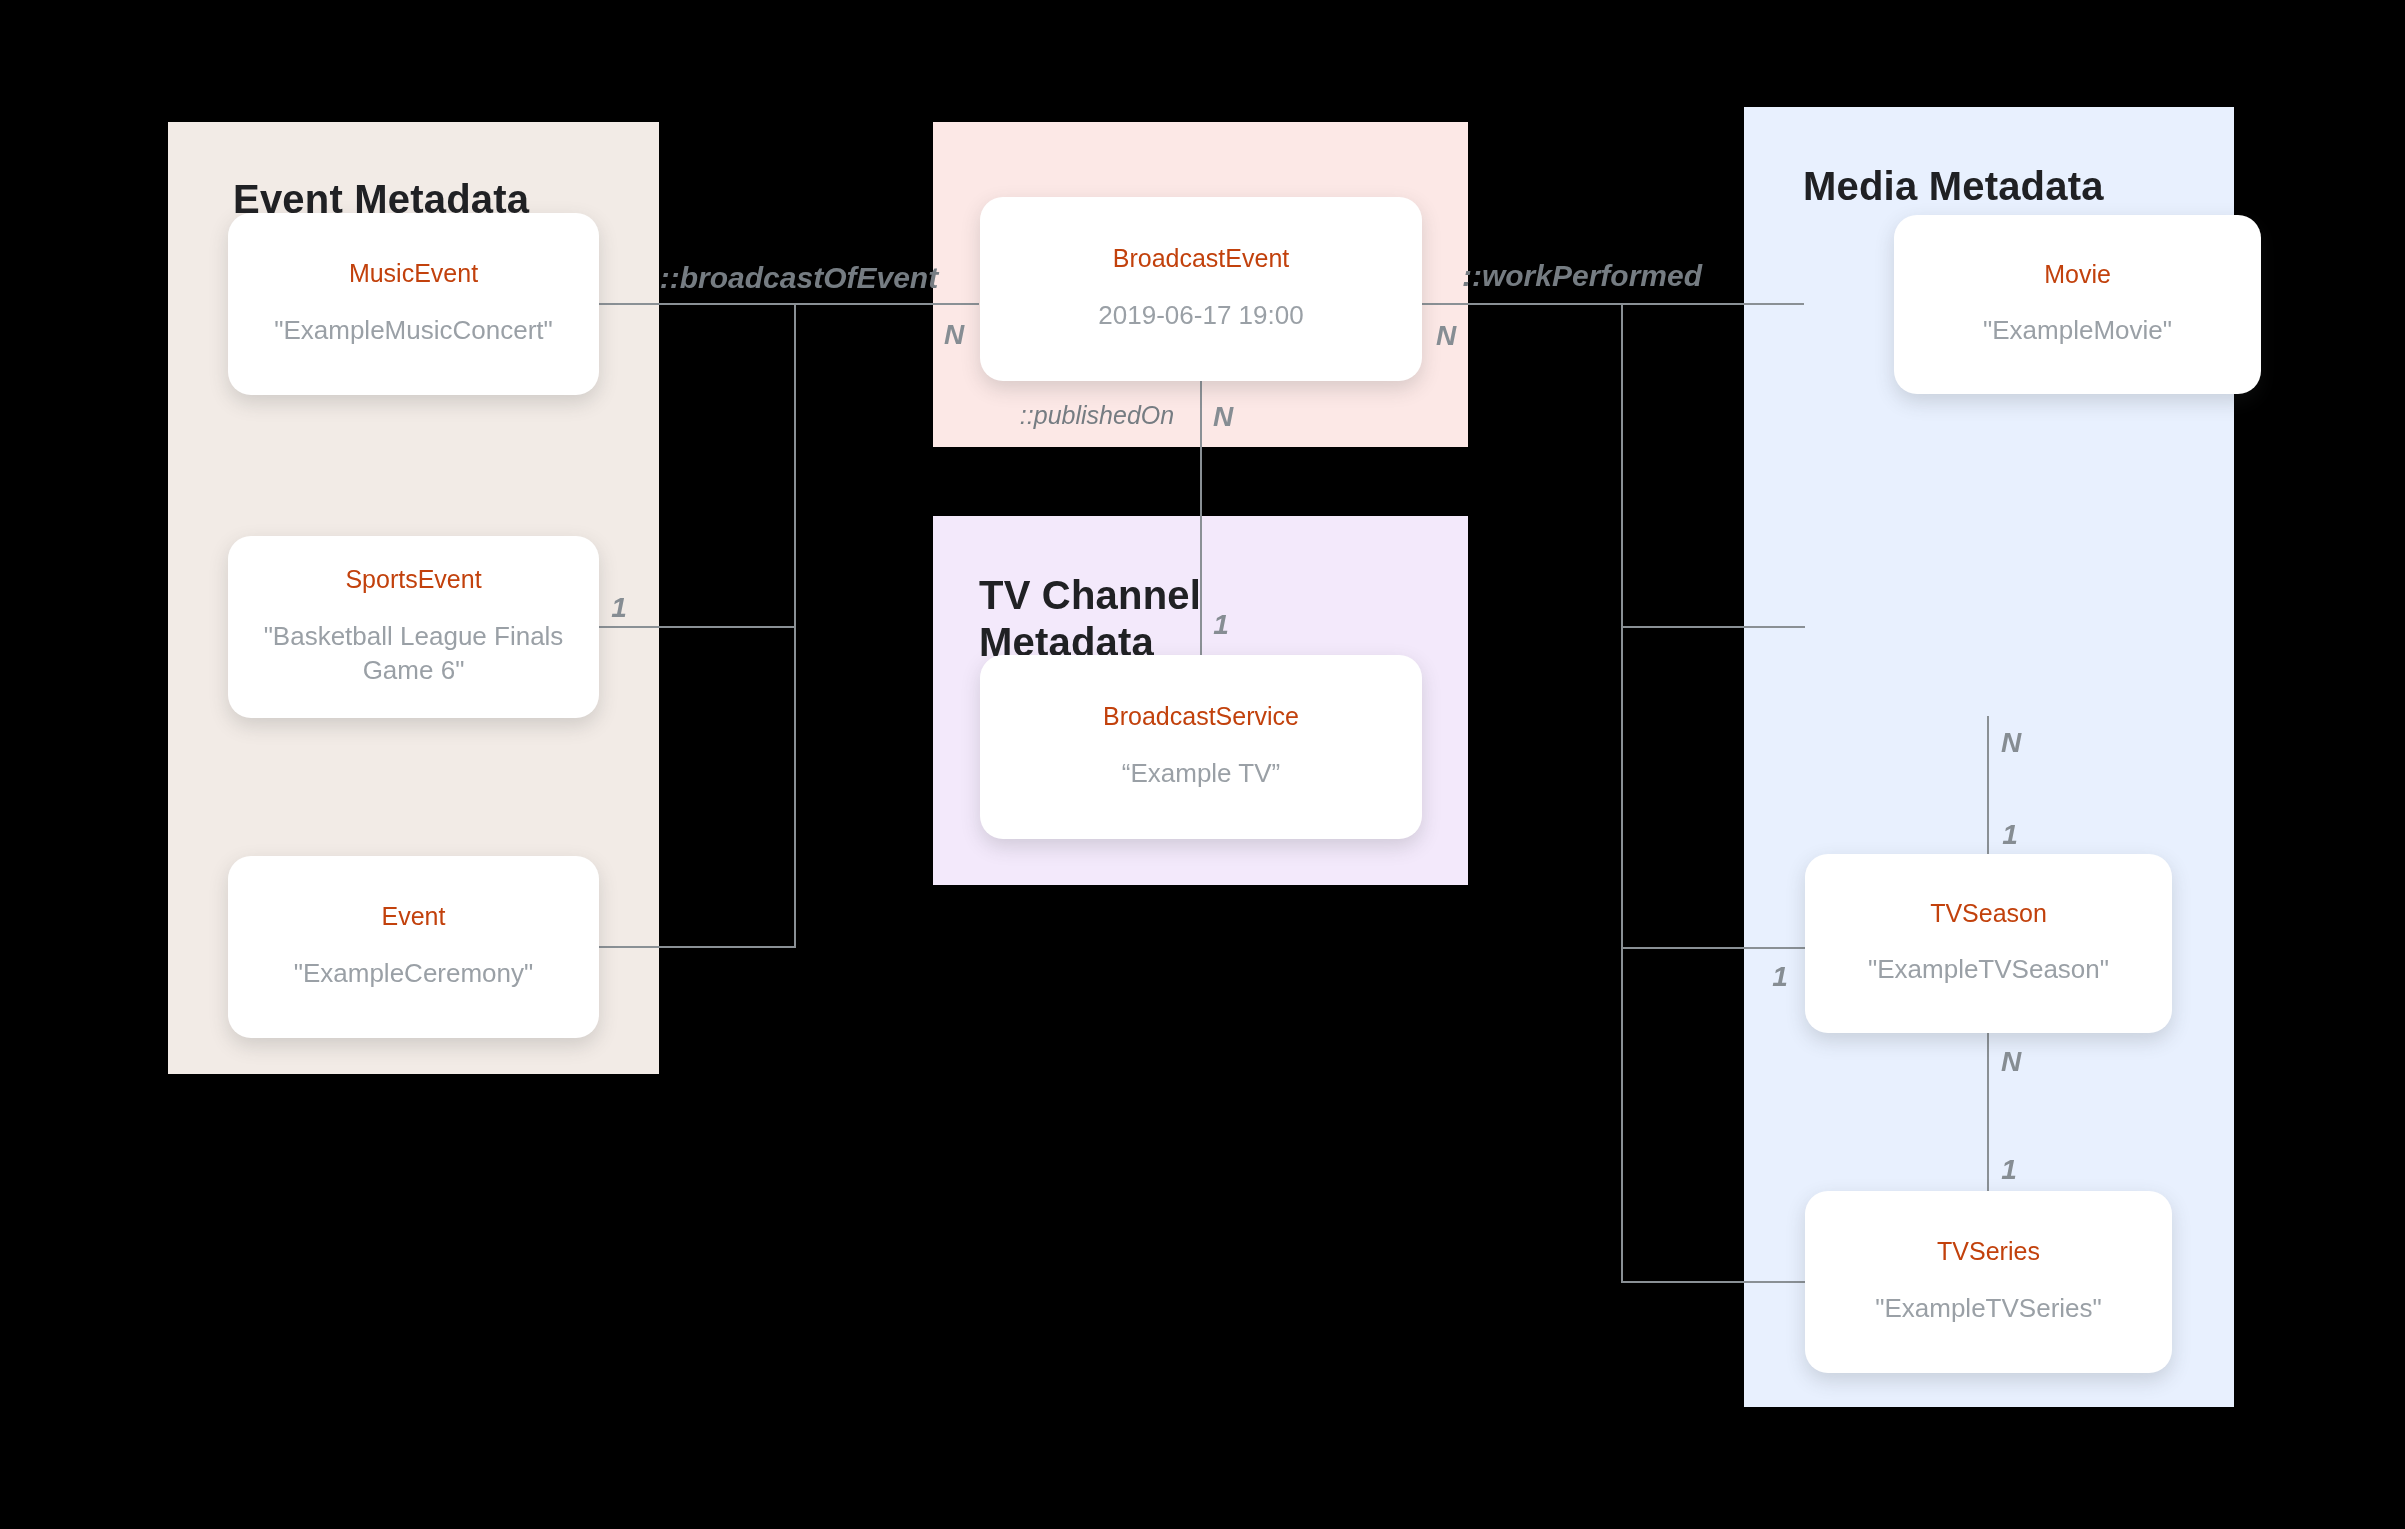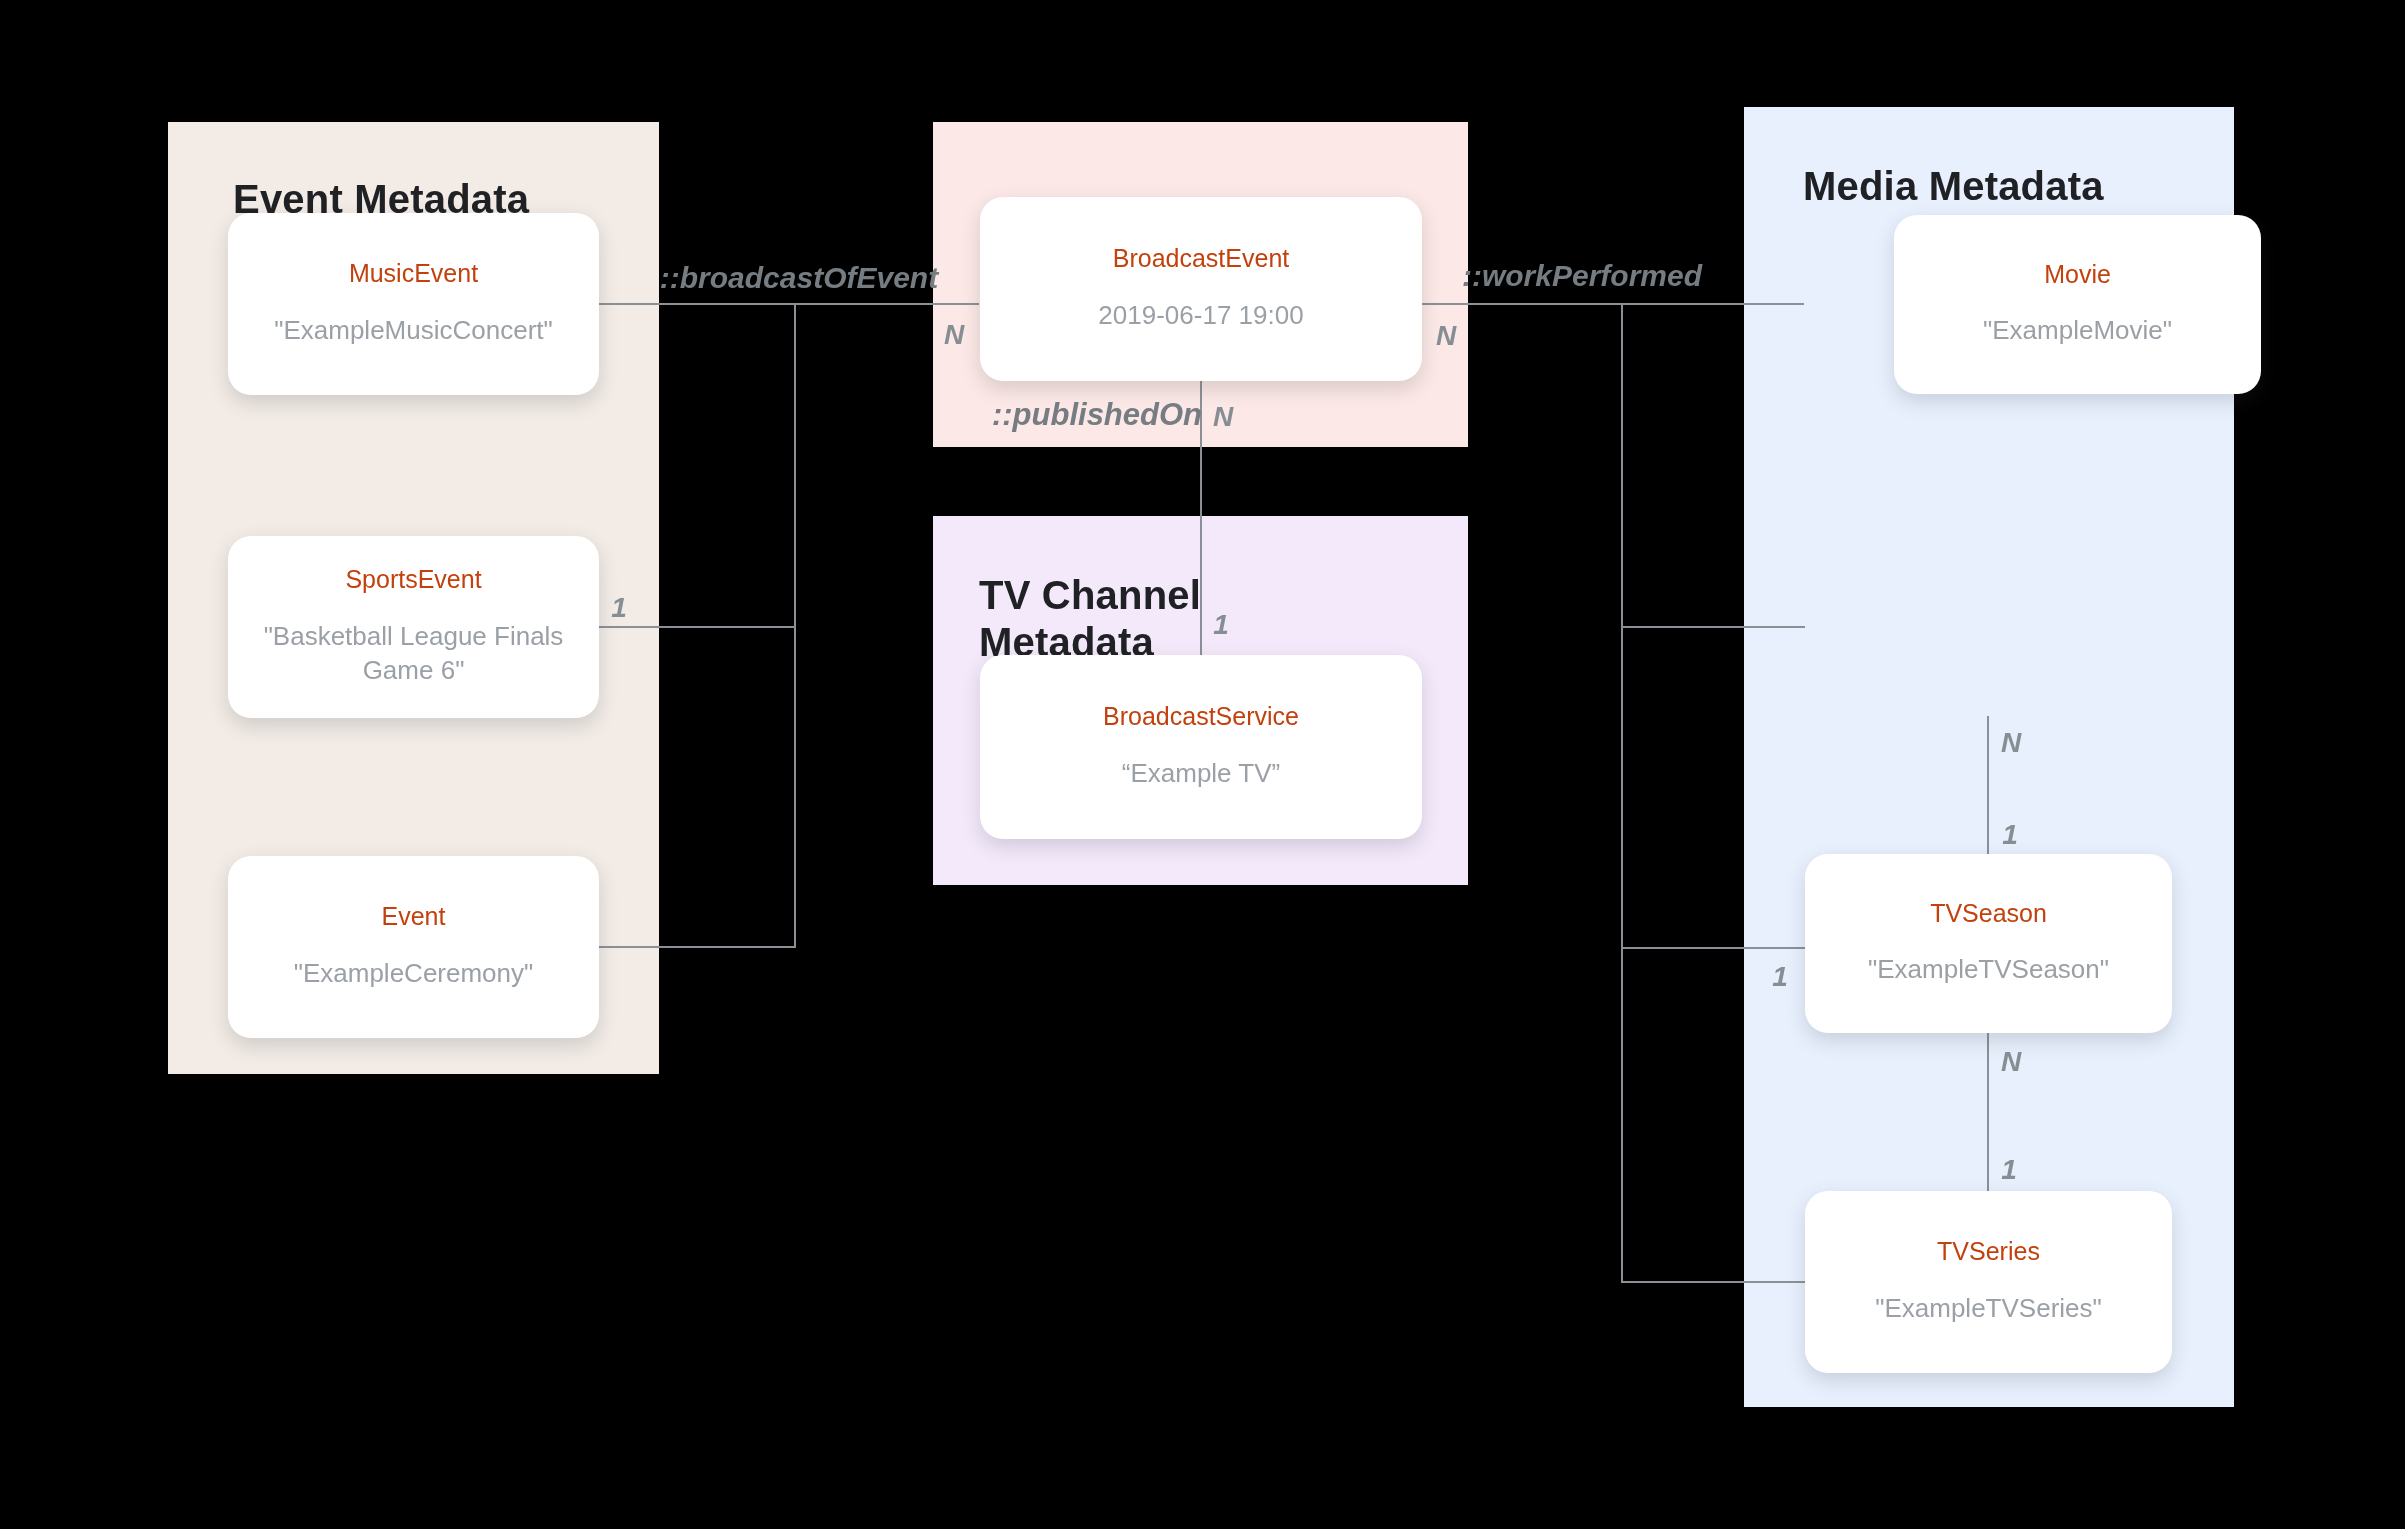--- a/index.html
+++ b/index.html
@@ -81,21 +81,21 @@
   .edge-label {
     position: absolute;
     z-index: 3;
     transform: translate(-50%, -50%);
     font-style: italic;
     font-weight: 700;
     font-size: 30px;
     color: #757c82;
     white-space: nowrap;
   }
-  .edge-published { font-weight: 700; font-size: 31px; }
+  .edge-published { font-weight: 400; font-size: 25px; }
   .card-label {
     position: absolute;
     z-index: 3;
     transform: translate(-50%, -50%);
     font-style: italic;
     font-weight: 600;
     font-size: 28px;
     color: #868d93;
     white-space: nowrap;
   }

